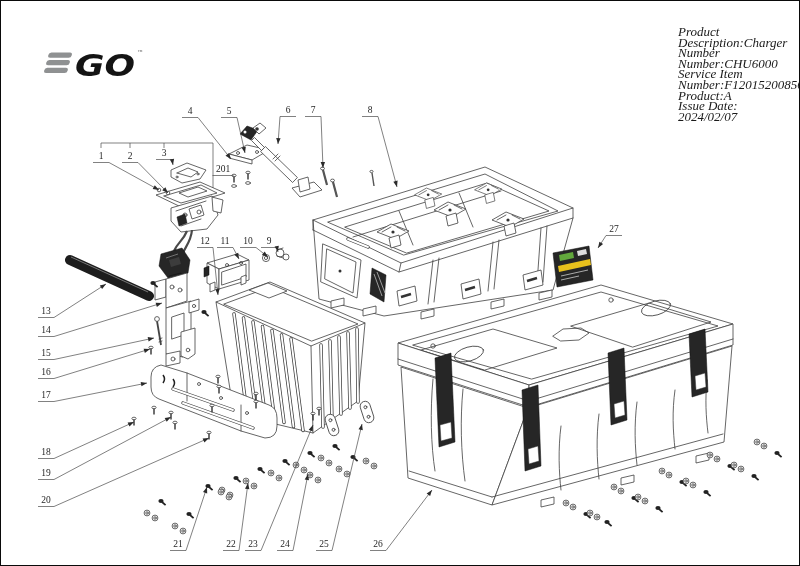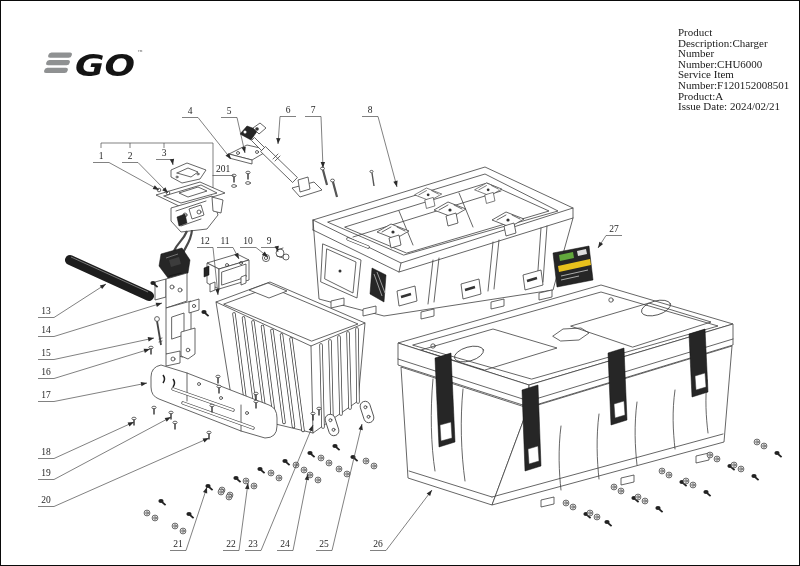--- a/index.html
+++ b/index.html
@@ -11,36 +11,36 @@
   svg.scene{position:absolute;left:0;top:0;display:block;}
   .ln{fill:none;stroke:#3f3f3f;stroke-width:0.8;stroke-linejoin:round;stroke-linecap:round;}
   .fw{fill:#ffffff;stroke:#3f3f3f;stroke-width:0.8;stroke-linejoin:round;}
   .dk{fill:#262626;stroke:#0c0c0c;stroke-width:0.5;stroke-linejoin:round;}
   .slot{stroke:#3f3f3f;stroke-width:3.4;stroke-linecap:round;fill:none;}
   .slotw{stroke:#ffffff;stroke-width:1.9;stroke-linecap:round;fill:none;}
   .callout-num{font-family:"Liberation Serif",serif;font-size:9.5px;fill:#1f1f1f;text-anchor:middle;}
   .leader{stroke:#4a4a4a;stroke-width:0.7;fill:none;}
   .pinfo{
     position:absolute;left:677px;top:26px;width:118px;
-    font-size:11px;line-height:10.6px;color:#1a1a1a;letter-spacing:0;
+    font-size:13px;line-height:10.6px;color:#1a1a1a;letter-spacing:0;font-style:italic;
   }
   .logo-go{font-family:"DejaVu Sans","Liberation Sans",sans-serif;font-weight:bold;font-style:italic;fill:#141414;}
   .logo-tm{font-family:"DejaVu Sans","Liberation Sans",sans-serif;fill:#555;}
 </style>
 </head>
 <body>
 
 <div class="page">
 
   <div class="pinfo">
     <div>Product Description:Charger</div>
     <div>Number Number:CHU6000</div>
     <div>Service Item Number:F120152008501</div>
     <div>Product:A</div>
-    <div>Issue Date: 2024/02/21</div>
+    <div>Issue Date: 2024/02/07</div>
   </div>
 
   <svg class="scene" width="800" height="566" viewBox="0 0 800 566">
     <defs>
       <g id="wsh">
           <circle r="2.9" class="fw"></circle>
           <circle r="1.25" class="ln"></circle>
         </g>
       <g id="scr">
           <ellipse rx="2.6" ry="1.9" fill="#222"></ellipse>

